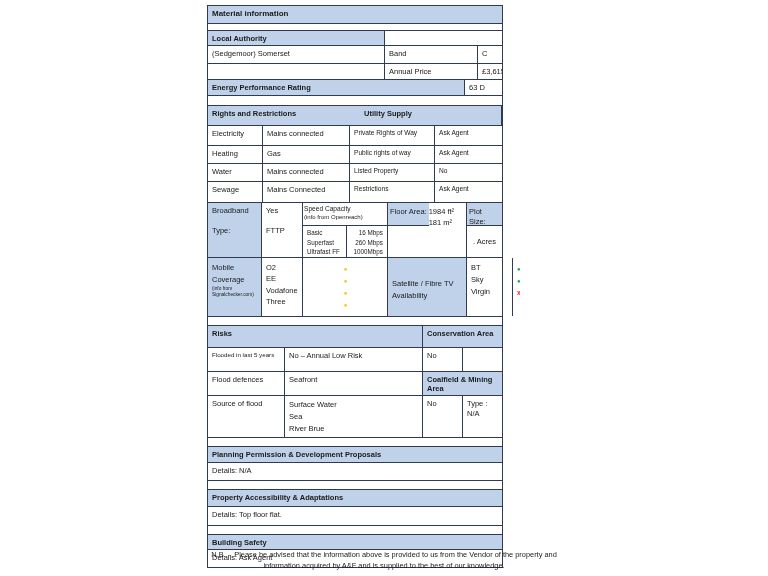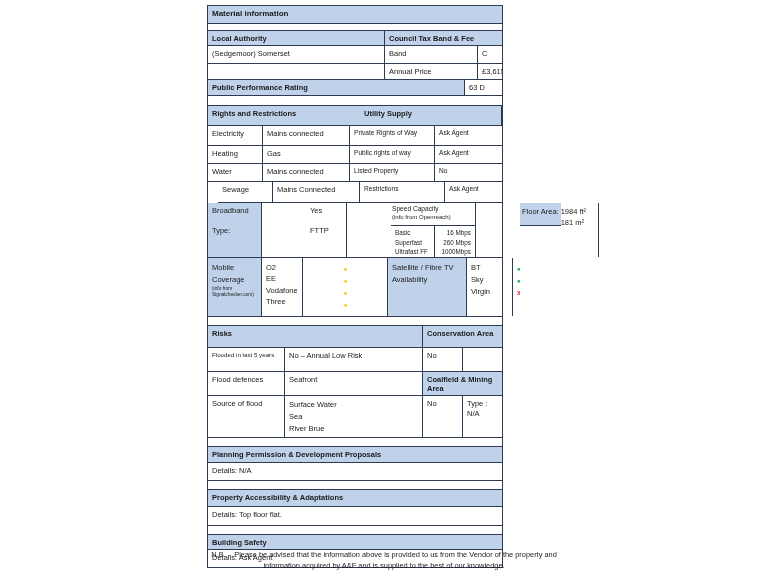--- a/index.html
+++ b/index.html
@@ -43,34 +43,33 @@
       <div class="r" style="min-height:17px;">
         <div class="c grow h" style="font-size:8px;">Material information</div>
       </div>
     </div>
 
     <div class="gap" style="height:6px;"></div>
 
     <div class="sec">
       <div class="r" style="min-height:14px;">
         <div class="c h" style="width:177px;">Local Authority</div>
-        <div class="c grow h">Council Tax Band &amp; Fee</div>
       </div>
       <div class="r" style="min-height:18px;">
         <div class="c" style="width:177px;">(Sedgemoor) Somerset</div>
         <div class="c" style="width:93px;">Band</div>
         <div class="c grow">C</div>
       </div>
       <div class="r" style="min-height:16px;">
         <div class="c" style="width:177px;"></div>
         <div class="c" style="width:93px;">Annual Price</div>
         <div class="c grow">£3,615.69</div>
       </div>
       <div class="r" style="min-height:15px;">
-        <div class="c h" style="width:257px;">Public Performance Rating</div>
+        <div class="c h" style="width:257px;">Energy Performance Rating</div>
         <div class="c grow tc">63 D</div>
       </div>
     </div>
 
     <div class="gap" style="height:9px;"></div>
 
     <div class="sec">
       <div class="r" style="min-height:20px;">
         <div class="c grow h">Rights and Restrictions</div>
         <div class="c h" style="width:142px;">Utility Supply</div>
@@ -87,28 +86,28 @@
         <div class="c" style="width:87px;">Gas</div>
         <div class="c small" style="width:85px;">Public rights of way</div>
         <div class="c grow small">Ask Agent</div>
       </div>
       <div class="r" style="min-height:18px;">
         <div class="c" style="width:55px;">Water</div>
         <div class="c" style="width:87px;">Mains connected</div>
         <div class="c small" style="width:85px;">Listed Property</div>
         <div class="c grow small">No</div>
       </div>
-      <div class="r" style="min-height:21px;margin-left:10px;">
+      <div class="r" style="min-height:21px;">
         <div class="c" style="width:55px;">Sewage</div>
         <div class="c" style="width:87px;">Mains Connected</div>
         <div class="c small" style="width:85px;">Restrictions</div>
         <div class="c grow small">Ask Agent</div>
       </div>
 
-      <div class="r" style="min-height:53px;gap:44px;">
+      <div class="r" style="min-height:53px;">
         <div class="c p0" style="width:54px;background:var(--header-bg);">
           <div style="padding:3px 3px 0 4px;height:21px;box-sizing:border-box;">Broadband</div>
           <div style="padding:2px 20px 0 4px;">Type:</div>
         </div>
         <div class="c p0" style="width:41px;">
           <div style="padding:3px 3px 0 4px;height:21px;box-sizing:border-box;">Yes</div>
           <div style="padding:2px 3px 0 4px;">FTTP</div>
         </div>
         <div class="c p0" style="width:85px;display:flex;flex-direction:column;">
           <div class="tc" style="border-bottom:1px solid var(--border);padding:2px 1px;height:23px;box-sizing:border-box;font-size:6.6px;">
@@ -153,21 +152,21 @@
           <span class="line">EE</span>
           <span class="line">Vodafone</span>
           <span class="line">Three</span>
         </div>
         <div class="c" style="width:85px;padding-top:5px;">
           <span class="mark amber">●</span>
           <span class="mark amber">●</span>
           <span class="mark amber">●</span>
           <span class="mark amber">●</span>
         </div>
-        <div class="c" style="width:79px;background:var(--header-bg);padding-top:4px;line-height:12px;">
+        <div class="c" style="width:79px;background:var(--header-bg);padding-top:20px;line-height:12px;">
           <span class="line">Satellite / Fibre  TV</span>
           <span class="line">Availability</span>
         </div>
         <div class="c" style="width:46px;padding-top:4px;line-height:12px;">
           <span class="line">BT</span>
           <span class="line">Sky</span>
           <span class="line">Virgin</span>
         </div>
         <div class="c grow" style="padding-top:5px;">
           <span class="mark green">●</span>

